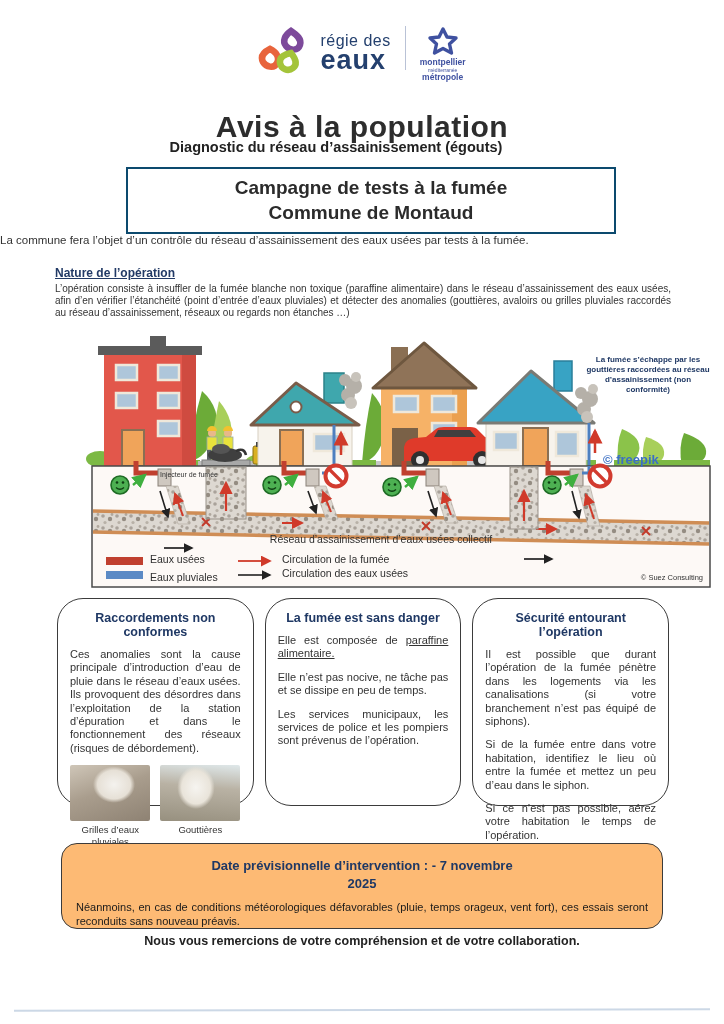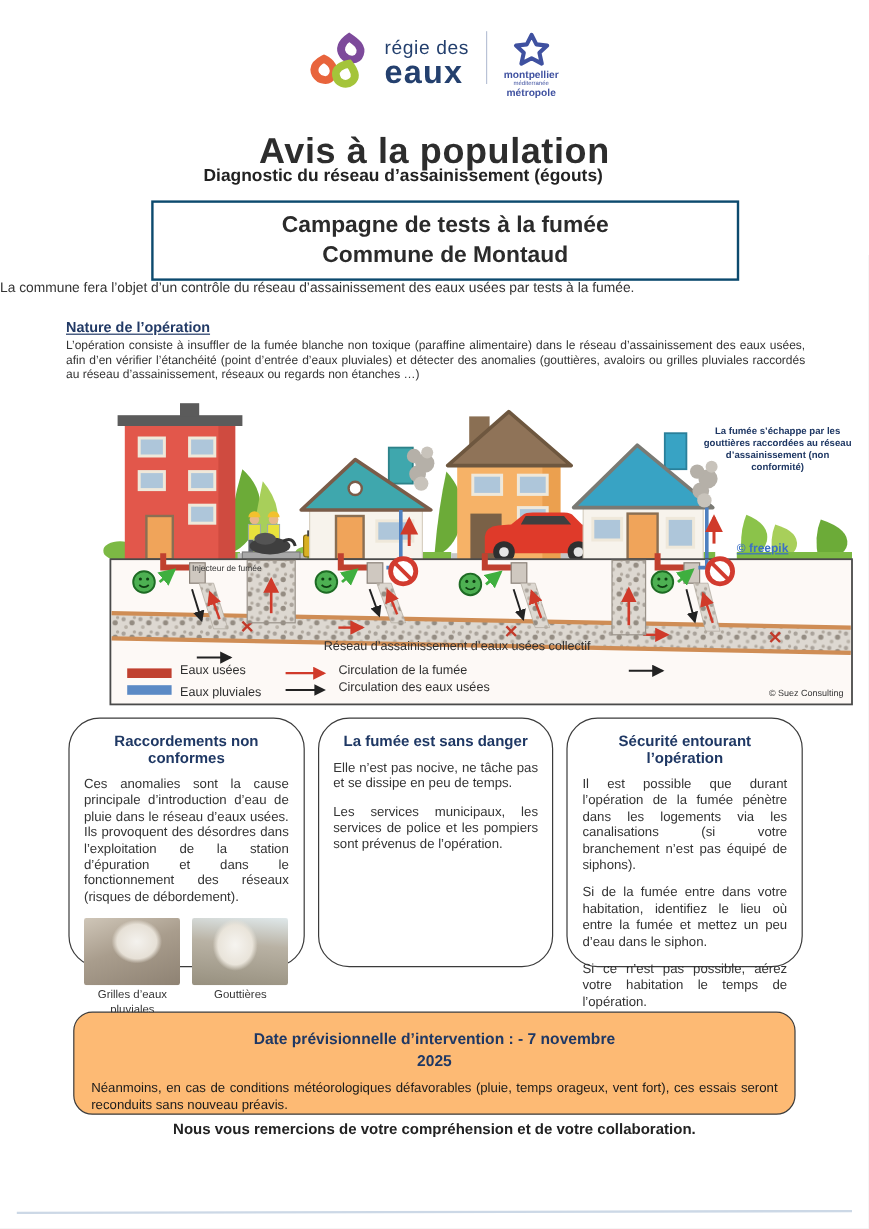--- a/index.html
+++ b/index.html
@@ -24,21 +24,21 @@
       padding:7px 4px;text-align:center;font-size:19px;font-weight:bold;color:#2b2b2b;line-height:1.3;}
   .intro{position:absolute;top:234px;left:0;width:724px;text-align:left;font-size:11.5px;color:#333;}
   .nat-h{position:absolute;top:266px;left:55px;font-size:12px;font-weight:bold;color:#223a66;text-decoration:underline;}
   .nat-p{position:absolute;top:283px;left:55px;width:616px;font-size:10px;line-height:1.2;
       text-align:justify;color:#333;}
   
   .illus{position:absolute;top:333px;left:86px;width:627px;height:257px;}
   .illus svg{position:absolute;left:0;top:0;}
   .ann{position:absolute;left:497px;top:22px;width:130px;font-size:8px;font-weight:bold;
       color:#1f3864;text-align:center;line-height:1.25;}
-  .freepik{position:absolute;left:528px;top:119px;font-size:10px;color:#3b6fc4;font-weight:bold;text-decoration:underline;}
+  .freepik{position:absolute;left:517px;top:119px;font-size:13px;color:#3b6fc4;font-weight:bold;}
   .inj-label{position:absolute;left:72px;top:138px;width:62px;font-size:7px;color:#333;text-align:center;line-height:1.2;}
   .net-label{position:absolute;left:130px;top:200px;width:330px;text-align:center;font-size:10.5px;color:#2f2f2f;}
   .suez{position:absolute;right:10px;top:240px;font-size:7.5px;color:#333;}
   .lg-label{position:absolute;font-size:10.5px;color:#2f2f2f;}
   
   .boxes{position:absolute;top:598px;left:57px;width:612px;display:flex;gap:11px;}
   .ibox{width:178px;height:186px;border:1.6px solid #3b3b3b;border-radius:26px;padding:10px 12px;background:#fff;}
   .ibox h3{margin:2px 0 9px 0;text-align:center;font-size:12.5px;color:#1f3864;}
   .ibox p{margin:0 0 10px 0;font-size:11px;line-height:1.22;text-align:justify;color:#333;}
   .ul{text-decoration:underline;}
@@ -373,20 +373,21 @@
         <div class="ph g2"></div>
       </div>
       <div class="caps">
         <div class="cap">Grilles d’eaux pluviales</div>
         <div class="cap">Gouttières</div>
       </div>
     </div>
 
     <div class="ibox">
       <h3>La fumée est sans danger</h3>
+      <p><span>Elle est composée de </span><span class="ul">paraffine alimentaire.</span></p>
       <p>Elle n’est pas nocive, ne tâche pas et se dissipe en peu de temps.</p>
       <p>Les services municipaux, les services de police et les pompiers sont prévenus de l’opération.</p>
     </div>
 
     <div class="ibox">
       <h3>Sécurité entourant l’opération</h3>
       <p>Il est possible que durant l’opération de la fumée pénètre dans les logements via les canalisations (si votre branchement n’est pas équipé de siphons).</p>
       <p>Si de la fumée entre dans votre habitation, identifiez le lieu où entre la fumée et mettez un peu d’eau dans le siphon.</p>
       <p>Si ce n’est pas possible, aérez votre habitation le temps de l’opération.</p>
     </div>

